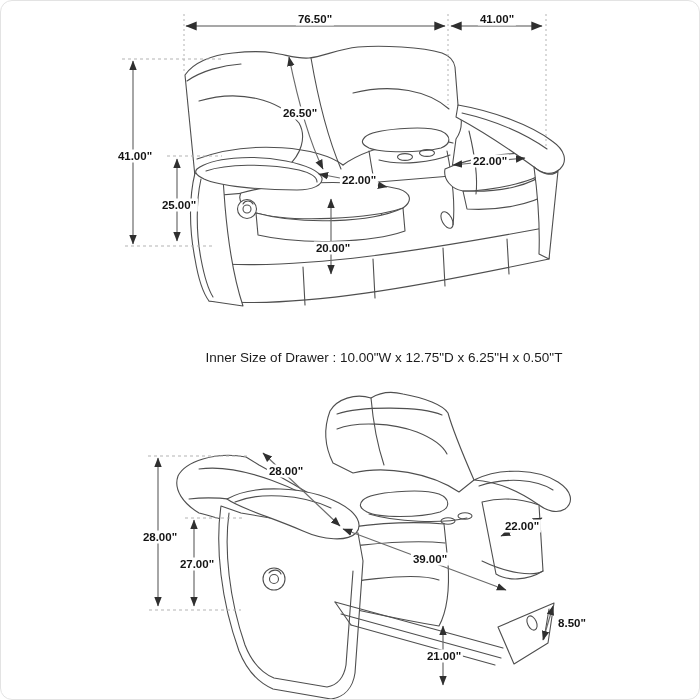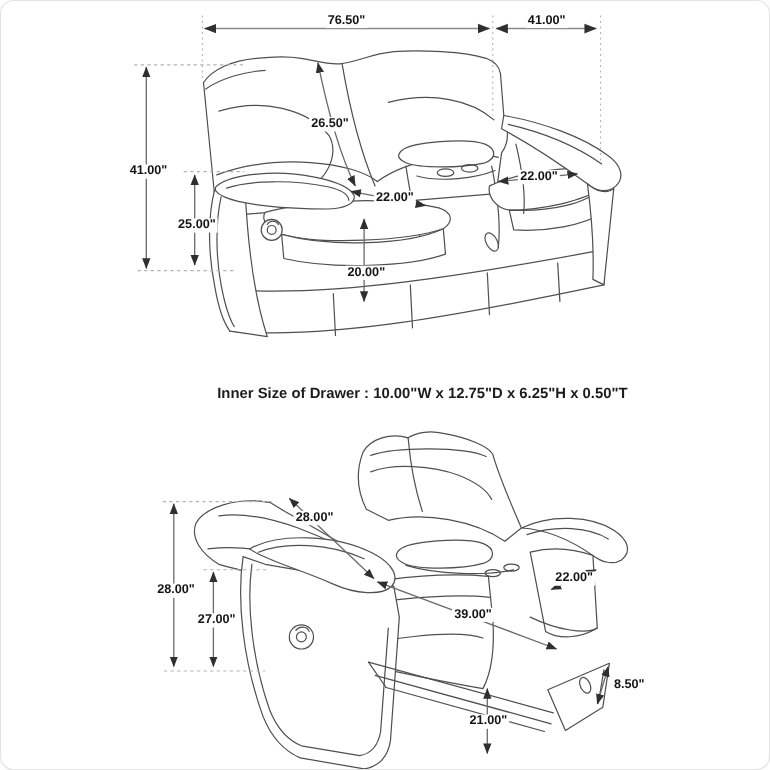--- a/index.html
+++ b/index.html
@@ -15,21 +15,21 @@
   .dimg{fill:none;stroke:#8a8a8a;stroke-width:1.4;}
   .ext{fill:none;stroke:#b3b3b3;stroke-width:1;stroke-dasharray:3 3;}
   .extd{fill:none;stroke:#b3b3b3;stroke-width:1;stroke-dasharray:2 3;}
   .dimlabel{
     position:absolute;transform:translate(-50%,-50%);
     background:#ffffff;color:#141414;font-weight:bold;font-size:11.5px;
     line-height:13px;padding:0 2px;white-space:nowrap;
   }
   .note{
     position:absolute;left:383px;top:356px;transform:translate(-50%,-50%);
-    color:#1c1c1c;font-weight:bold;font-size:13.5px;white-space:nowrap;
+    color:#1c1c1c;font-weight:normal;font-size:13.5px;white-space:nowrap;
   }
 </style>
 </head>
 <body>
 
 <div id="stage">
 
 <svg width="698" height="698" viewBox="0 0 698 698">
   <defs>
     <marker id="arr" viewBox="0 0 10 10" refX="9" refY="5" markerWidth="8.5" markerHeight="8.5" orient="auto-start-reverse">

